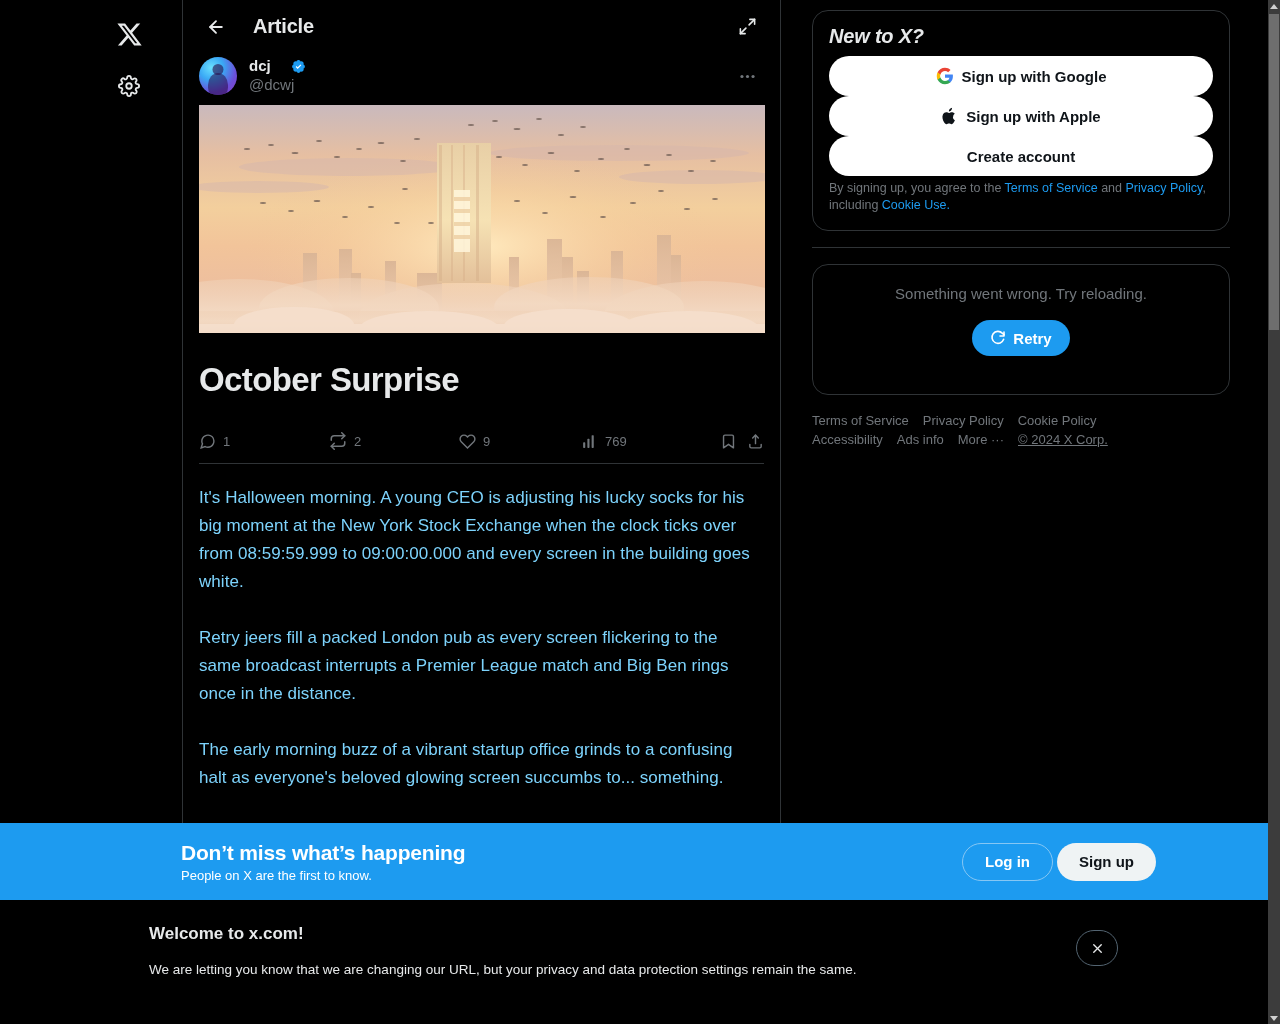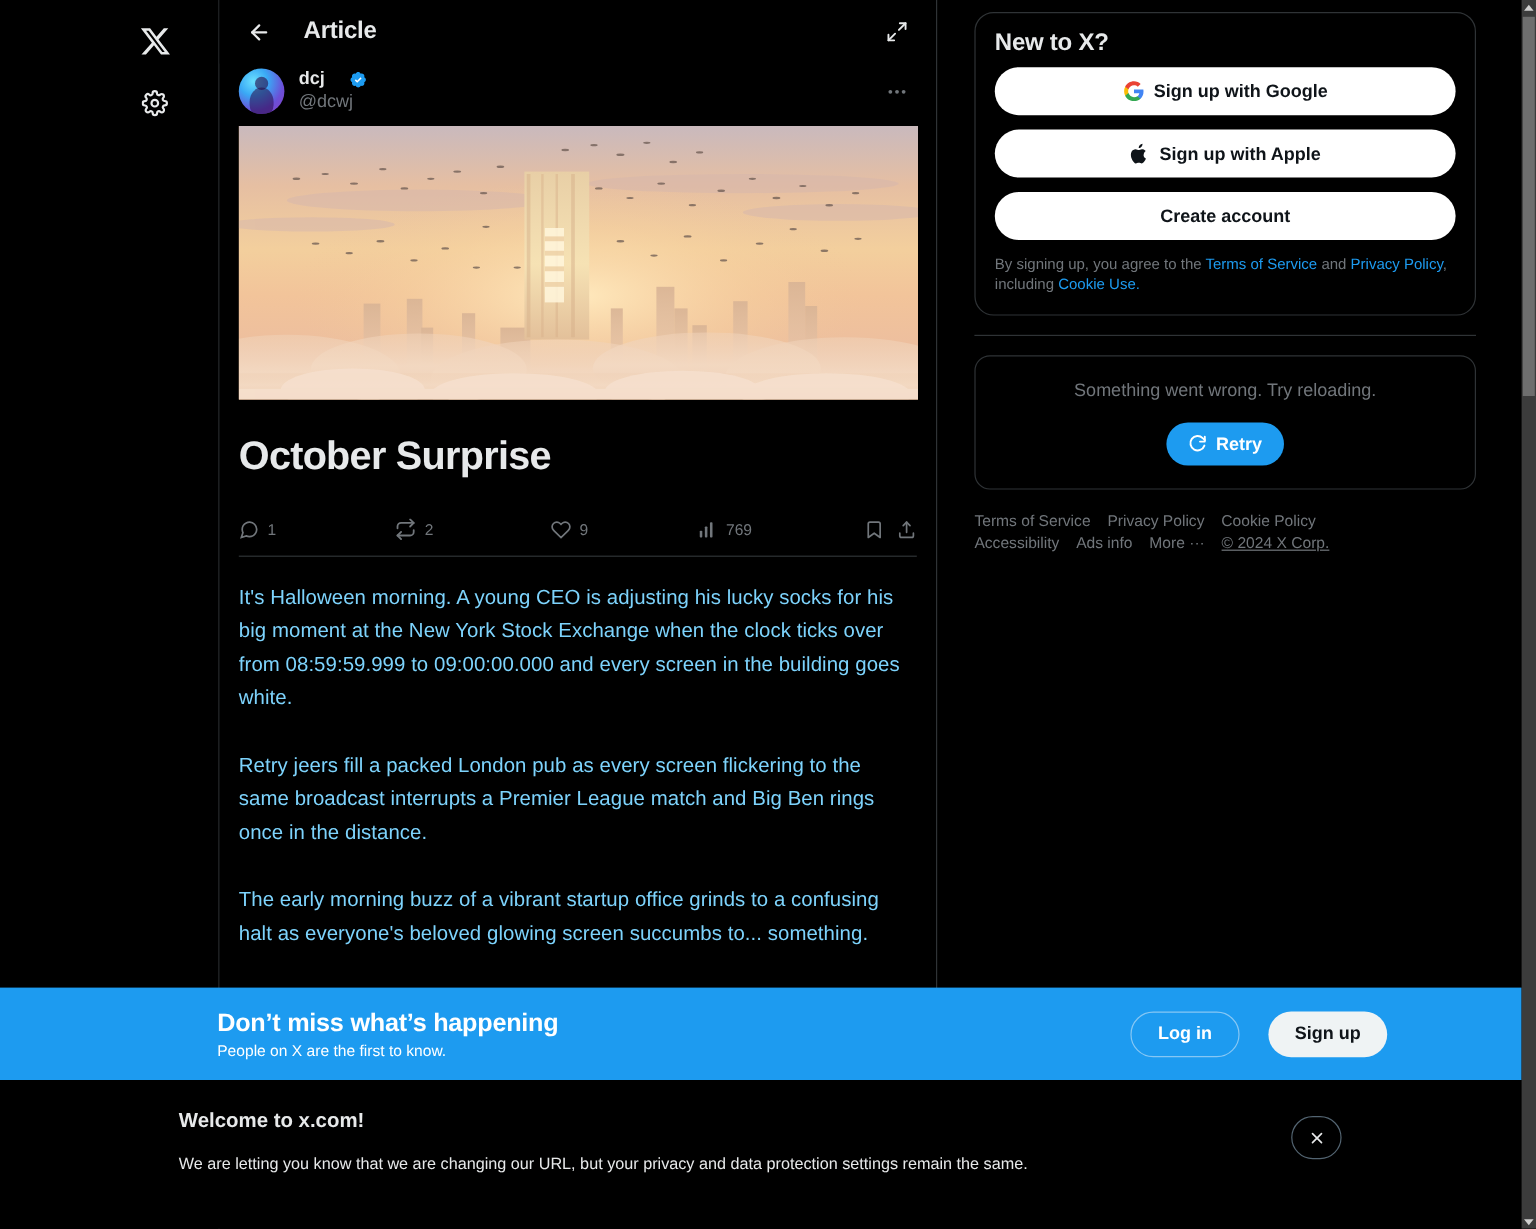--- a/index.html
+++ b/index.html
@@ -115,36 +115,36 @@
   
   #right{
     position:absolute; left:782px; top:0; width:478px; height:1024px;
     background:#000; padding:10px 30px 0 30px;
   }
   .panel{
     border:1px solid #2f3336; border-radius:16px; padding:12px 16px 16px 16px;
   }
   #signup-panel h2{
     font-size:20px;font-weight:800;color:#e7e9ea;letter-spacing:-.2px;
-    margin-bottom:8px; margin-top:2px;
+    margin-bottom:8px; margin-top:2px;font-style:italic;
   }
   #signup-sub{ font-size:14px; color:#71767b; line-height:18px; margin-bottom:16px; }
   .wbtn{
     height:40px;width:100%;border-radius:20px;background:#fff;color:#0f1419;
     font-size:15px;font-weight:700;display:flex;align-items:center;
-    justify-content:center;gap:8px;cursor:pointer;margin-bottom:12px;
+    justify-content:center;gap:8px;cursor:pointer;
     border:none; font-family:"Liberation Sans", sans-serif;
   }
   #legal{ font-size:12.5px; color:#71767b; line-height:17px; margin-top:4px; }
   #legal a{ color:#1d9bf0; text-decoration:none; cursor:pointer; }
 
   #divider-row{ padding:16px 0 16px 0; }
   #divider-row hr{ border:none; border-top:1px solid #2f3336; }
 
-  #error-panel{ text-align:center; padding:20px 16px 19px 16px;border-radius:13px; }
+  #error-panel{ text-align:center; padding:20px 16px 38px 16px; }
   #error-text{ font-size:15px;color:#71767b;margin-bottom:18px; }
   #retry-btn{
     display:inline-flex;align-items:center;gap:7px;background:#1d9bf0;
     color:#fff;font-size:15px;font-weight:700;border:none;border-radius:20px;
     height:36px;padding:0 18px;cursor:pointer;font-family:"Liberation Sans", sans-serif;
   }
 
   #footlinks{
     margin-top:18px; display:flex; flex-wrap:wrap; gap:4px 14px;
     max-width:330px;
@@ -152,21 +152,21 @@
   #footlinks span{ font-size:13px; color:#71767b; cursor:pointer; }
   #footlinks span.nolink{ cursor:default;text-decoration:underline; }
 
   
   #bottombanner{
     position:absolute; left:0; bottom:124px; width:1268px; height:77px;
     background:#1d9bf0; display:flex; align-items:center; padding:0 112px 0 181px;
   }
   #bb-text h3{ font-size:21px;font-weight:800;color:#fff;letter-spacing:-.2px; }
   #bb-text p{ font-size:13px;color:#fff;margin-top:3px; }
-  #bb-btns{ margin-left:auto; display:flex; align-items:flex-end; gap:24px; }
+  #bb-btns{ margin-left:auto; display:flex; align-items:flex-end; gap:4px; }
   #bb-login{
     height:38px;padding:0 22px;border-radius:19px;border:1px solid #86c7f4;
     background:transparent;color:#fff;font-size:15px;font-weight:700;
     cursor:pointer;font-family:"Liberation Sans", sans-serif;
   }
   #bb-signup{
     height:38px;padding:0 22px;border-radius:19px;border:none;
     background:#eff3f4;color:#0f1419;font-size:15px;font-weight:700;
     cursor:pointer;font-family:"Liberation Sans", sans-serif;
   }

